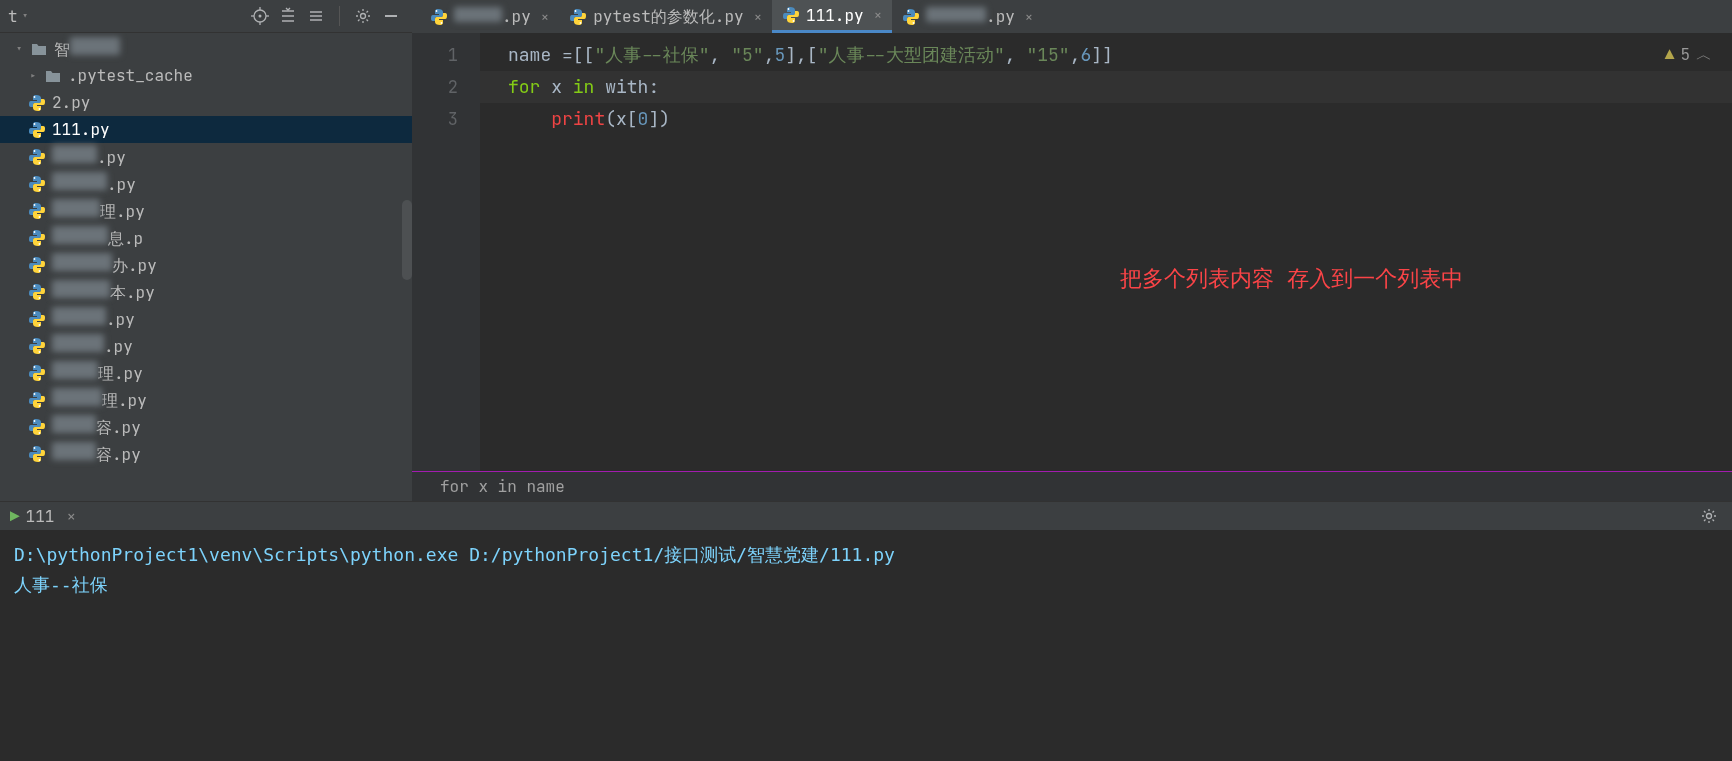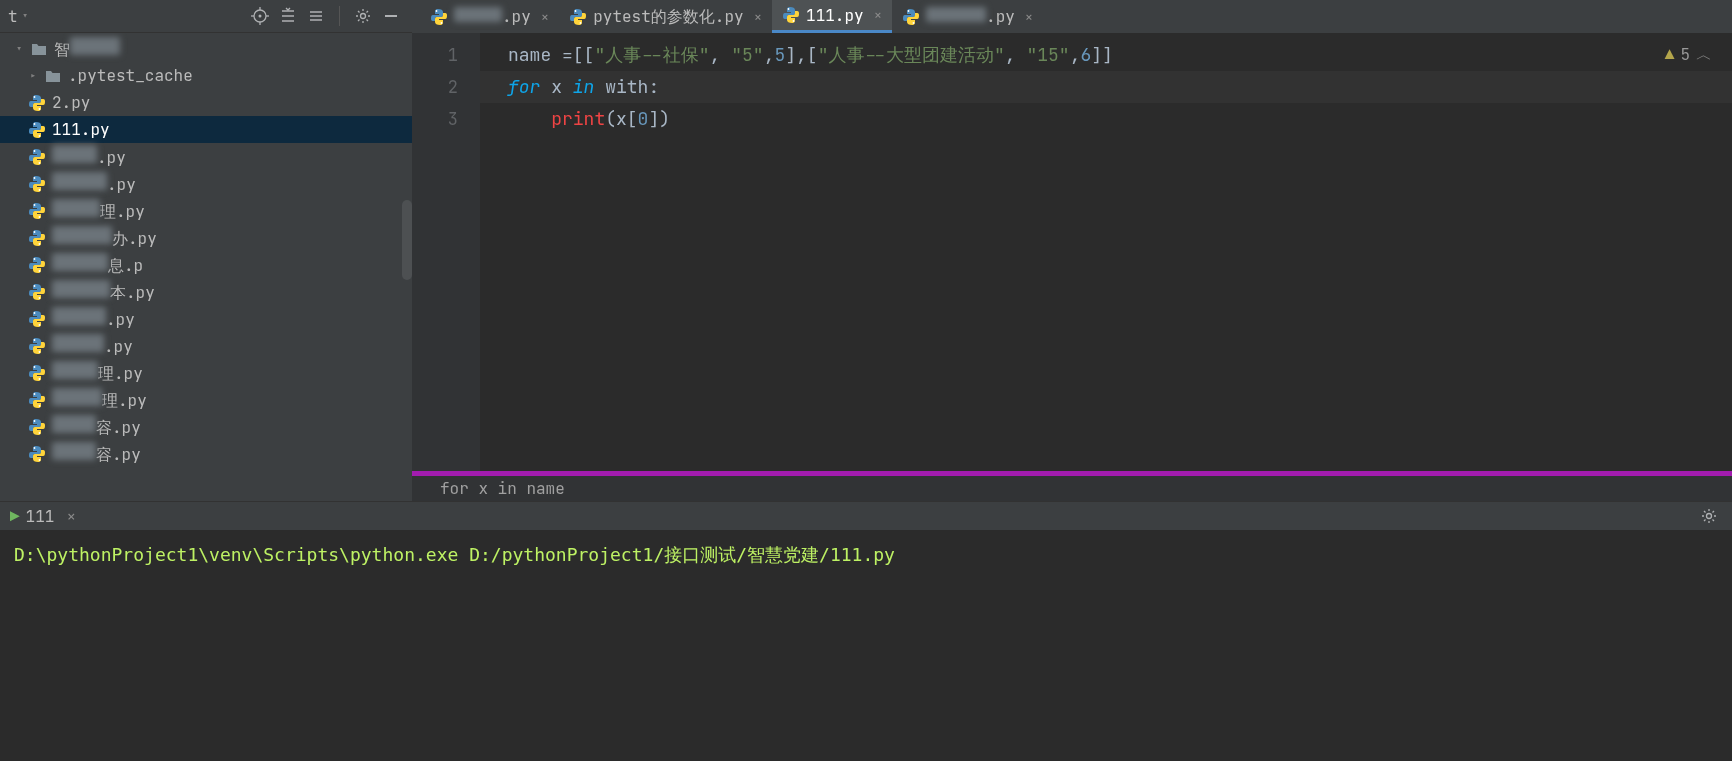--- a/index.html
+++ b/index.html
@@ -32,37 +32,37 @@
 .tabs { height:33px; background:#3c3f41; display:flex; align-items:center; padding-left:8px; }
 .tab { height:33px; display:flex; align-items:center; gap:6px; padding:0 10px; color:#bbbbbb; cursor:pointer; }
 .tab.active { background:#4e5254; color:#ffffff; border-bottom:3px solid #4a88c7; padding-bottom:0; }
 .tab .close-x { color:#8a8a8a; font-size:14px; margin-left:4px; }
 .tab .blur-box { height:15px; }
 .editor-body { flex:1; display:flex; position:relative; }
 .gutter { width:68px; background:#313335; text-align:right; padding-right:22px; padding-top:6px; color:#606366; font-size:17px; line-height:32px; }
 .code { flex:1; padding-top:6px; font-size:18px; line-height:32px; position:relative; padding-left:28px; }
 .code-line { white-space:pre; }
 .hl-line { position:absolute; left:0; top:38px; height:32px; width:100%; background:#323232; }
-.kw { color:#0ea5e9;font-style:italic; }
+.kw { color:#84cc16; }
 .str { color:#6a8759; }
 .num { color:#6897bb; }
 .builtin { color:#ef4444; }
 .def { color:#a9b7c6; }
 .annotation { position:absolute; color:#fb4447; font-size:22px; top:230px; left:640px; font-weight:500; }
 .inspect { position:absolute; top:6px; right:20px; color:#7b7b7b; display:flex; align-items:center; gap:6px; font-size:16px; }
 .warn-tri { color:#b3a54b; }
-.breadcrumb { height:30px; background:#313335; padding-left:28px; display:flex; align-items:center; color:#a0a0a0; font-size:16px; border-top:5px solid #a21caf; }
+.breadcrumb { height:30px; background:#313335; padding-left:28px; display:flex; align-items:center; color:#a0a0a0; font-size:16px; border-top:1px solid #a21caf; }
 
 
 .run { height:205px; background:#2b2b2b; border-top:1px solid #323232; display:flex; flex-direction:column; }
 .run-header { height:28px; background:#3c3f41; display:flex; align-items:center; padding-left:10px; justify-content:space-between; padding-right:14px; }
 .run-tab { display:flex; align-items:center; gap:6px; color:#bbbbbb; }
 .run-tab .close-x { color:#8a8a8a; margin-left:6px; }
 .gear { color:#afb1b3; cursor:pointer; }
-.console { flex:1; padding:10px 14px; font-size:18px; line-height:30px; color:#bef264; font-family:Consolas,monospace; }
+.console { flex:1; padding:10px 14px; font-size:18px; line-height:30px; color:#7dd3fc; font-family:Consolas,monospace; }
 
 svg { display:block; }
 </style>
 </head>
 <body>
 
 <div class="container">
   <div class="main">
 
     <div class="sidebar">
@@ -186,32 +186,32 @@
             </div>
             <div class="file-row indent2">
               <span class="py-icon">
                 <svg width="18" height="18" viewBox="0 0 18 18">
                   <path d="M8 1 C5 1 5 3 5 4 v2 H9 v1 H3 C1 7 1 9 1 11 c0 2 2 2 2 2 h2 v-2 c0-2 2-2 2-2 h4 c2 0 2-2 2-2 V4 c0-2-2-3-5-3z" fill="#4b8bbe"></path>
                   <circle cx="6.5" cy="3" r="0.9" fill="#fff"></circle>
                   <path d="M10 17 C13 17 13 15 13 14 v-2 H9 v-1 h6 c2 0 2-2 2-4 c0-2-2-2-2-2 h-2 v2 c0 2-2 2-2 2 H7 c-2 0-2 2-2 2 v3 c0 2 2 3 5 3z" fill="#ffd43b"></path>
                   <circle cx="11.5" cy="15" r="0.9" fill="#fff"></circle>
                 </svg>
               </span>
+              <span class="file-label"><span class="blur-box" style="width:56px;"></span>息.p</span>
+            </div>
+            <div class="file-row indent2">
+              <span class="py-icon">
+                <svg width="18" height="18" viewBox="0 0 18 18">
+                  <path d="M8 1 C5 1 5 3 5 4 v2 H9 v1 H3 C1 7 1 9 1 11 c0 2 2 2 2 2 h2 v-2 c0-2 2-2 2-2 h4 c2 0 2-2 2-2 V4 c0-2-2-3-5-3z" fill="#4b8bbe"></path>
+                  <circle cx="6.5" cy="3" r="0.9" fill="#fff"></circle>
+                  <path d="M10 17 C13 17 13 15 13 14 v-2 H9 v-1 h6 c2 0 2-2 2-4 c0-2-2-2-2-2 h-2 v2 c0 2-2 2-2 2 H7 c-2 0-2 2-2 2 v3 c0 2 2 3 5 3z" fill="#ffd43b"></path>
+                  <circle cx="11.5" cy="15" r="0.9" fill="#fff"></circle>
+                </svg>
+              </span>
               <span class="file-label"><span class="blur-box" style="width:60px;"></span>办.py</span>
-            </div>
-            <div class="file-row indent2">
-              <span class="py-icon">
-                <svg width="18" height="18" viewBox="0 0 18 18">
-                  <path d="M8 1 C5 1 5 3 5 4 v2 H9 v1 H3 C1 7 1 9 1 11 c0 2 2 2 2 2 h2 v-2 c0-2 2-2 2-2 h4 c2 0 2-2 2-2 V4 c0-2-2-3-5-3z" fill="#4b8bbe"></path>
-                  <circle cx="6.5" cy="3" r="0.9" fill="#fff"></circle>
-                  <path d="M10 17 C13 17 13 15 13 14 v-2 H9 v-1 h6 c2 0 2-2 2-4 c0-2-2-2-2-2 h-2 v2 c0 2-2 2-2 2 H7 c-2 0-2 2-2 2 v3 c0 2 2 3 5 3z" fill="#ffd43b"></path>
-                  <circle cx="11.5" cy="15" r="0.9" fill="#fff"></circle>
-                </svg>
-              </span>
-              <span class="file-label"><span class="blur-box" style="width:56px;"></span>息.p</span>
             </div>
             <div class="file-row indent2">
               <span class="py-icon">
                 <svg width="18" height="18" viewBox="0 0 18 18">
                   <path d="M8 1 C5 1 5 3 5 4 v2 H9 v1 H3 C1 7 1 9 1 11 c0 2 2 2 2 2 h2 v-2 c0-2 2-2 2-2 h4 c2 0 2-2 2-2 V4 c0-2-2-3-5-3z" fill="#4b8bbe"></path>
                   <circle cx="6.5" cy="3" r="0.9" fill="#fff"></circle>
                   <path d="M10 17 C13 17 13 15 13 14 v-2 H9 v-1 h6 c2 0 2-2 2-4 c0-2-2-2-2-2 h-2 v2 c0 2-2 2-2 2 H7 c-2 0-2 2-2 2 v3 c0 2 2 3 5 3z" fill="#ffd43b"></path>
                   <circle cx="11.5" cy="15" r="0.9" fill="#fff"></circle>
                 </svg>
               </span>
@@ -343,20 +343,21 @@
         <div class="gutter">
           <div>1</div>
           <div>2</div>
           <div>3</div>
         </div>
         <div class="code">
           <div class="hl-line"></div>
           <div class="code-line" style="position:relative;"><span class="def">name </span><span class="def">=[[</span><span class="str">"人事--社保"</span><span class="def">, </span><span class="str">"5"</span><span class="def">,</span><span class="num">5</span><span class="def">],[</span><span class="str">"人事--大型团建活动"</span><span class="def">, </span><span class="str">"15"</span><span class="def">,</span><span class="num">6</span><span class="def">]]</span></div>
           <div class="code-line" style="position:relative;"><span class="kw">for </span><span class="def">x </span><span class="kw">in </span><span class="def">with:</span></div>
           <div class="code-line"><span>    </span><span class="builtin">print</span><span class="def">(x[</span><span class="num">0</span><span class="def">])</span></div>
+          <div class="annotation">把多个列表内容 存入到一个列表中</div>
           <div class="inspect">
             <span class="warn-tri">▲</span>
             <span style="color:#9a9a9a;">5</span>
             <span style="color:#808080;">︿</span>
           </div>
         </div>
       </div>
       <div class="breadcrumb">for x in name</div>
     </div>
   </div>
@@ -370,16 +371,17 @@
       </div>
       <span class="gear">
           <svg width="18" height="18" viewBox="0 0 18 18">
             <circle cx="9" cy="9" r="2.5" fill="none" stroke="#afb1b3" stroke-width="1.3"></circle>
             <path d="M9 2 L9 4 M9 14 L9 16 M2 9 L4 9 M14 9 L16 9 M4 4 L5.5 5.5 M12.5 12.5 L14 14 M14 4 L12.5 5.5 M5.5 12.5 L4 14" stroke="#afb1b3" stroke-width="1.3"></path>
           </svg>
         </span>
     </div>
     <div class="console" id="console-out">
         <div>D:\pythonProject1\venv\Scripts\python.exe D:/pythonProject1/接口测试/智慧党建/111.py</div>
+        <div>人事--社保</div>
         <div>&nbsp;</div>
       </div>
   </div>
 </div>
 
 </body></html>

